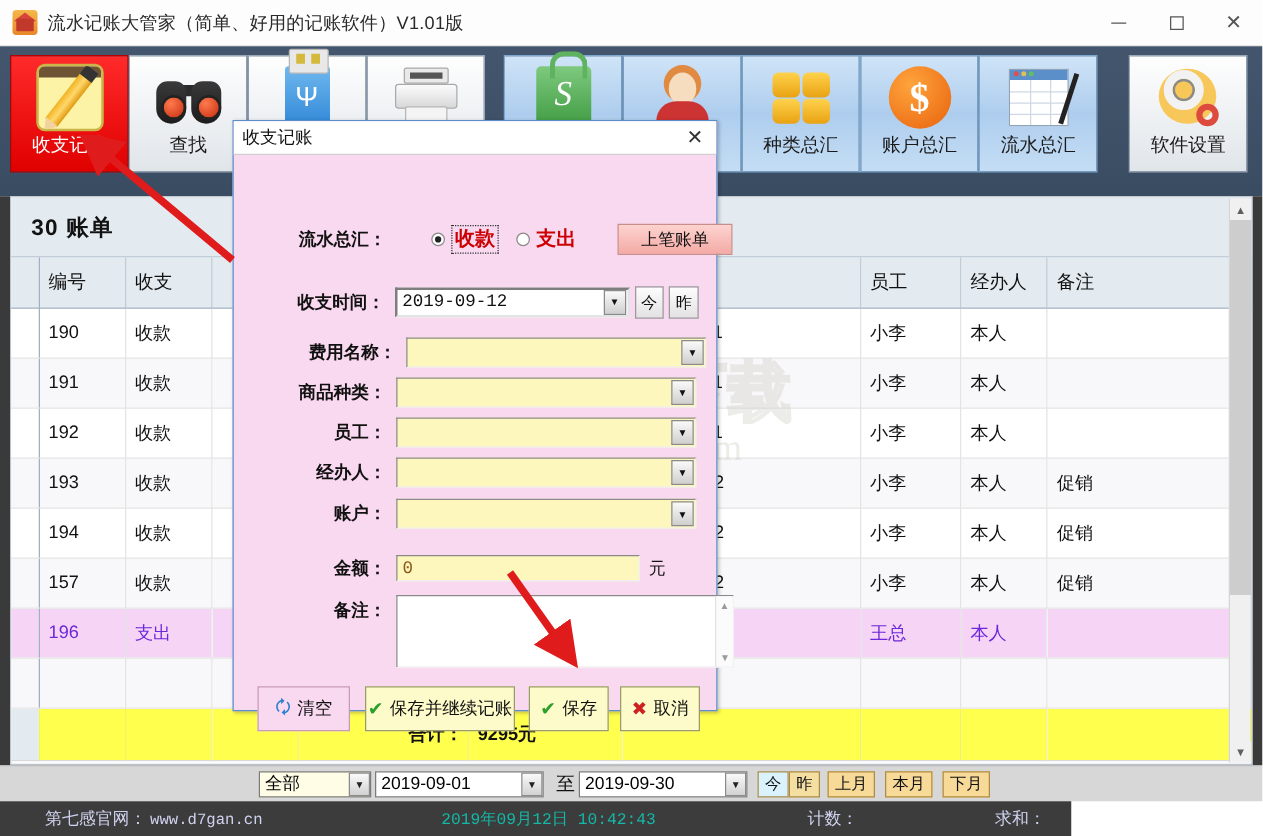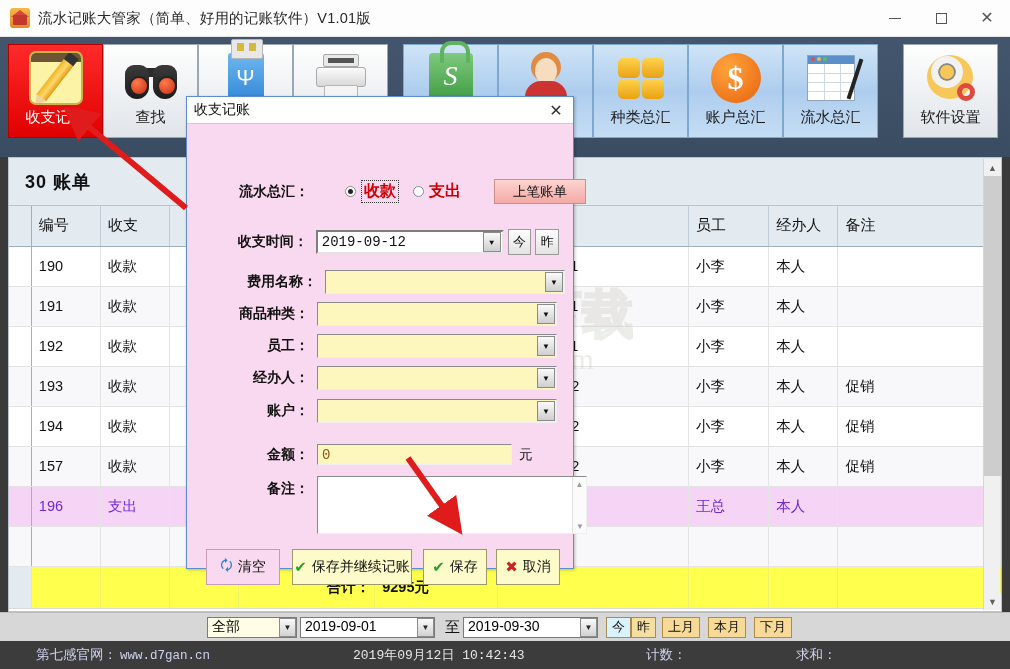--- a/index.html
+++ b/index.html
@@ -182,27 +182,27 @@
   .f-btn{
     height:21px;min-width:22px;padding:0 5px;display:flex;align-items:center;justify-content:center;
     font-size:13px;color:#111;border:1px solid #a98b4a;
   }
   .f-btn.today{ background:#d9f2fb; }
   .f-btn.yest{ background:#f5dfa0; }
   .f-btn.mon{ background:#f7d998; border:1px solid #b08b42; }
 
   
   #statusbar{
-    position:absolute; left:0; top:641px; width:1010px; height:28px;
+    position:absolute; left:0; top:641px; width:857px; height:28px;
     background:#3c3c3c; color:#b9bcdd; display:flex; align-items:center;text-align:right;
   }
   .sb-cn{ font-size:13.5px; color:#cfd2ee; }
   .sb-mono{ font-family:"Liberation Mono","DejaVu Sans Mono",monospace; font-size:12.5px; color:#cfd2ee;}
   #sb-site{ position:absolute; left:36px; display:flex; align-items:baseline; gap:3px;}
-  #sb-time{ position:absolute; left:353px; font-family:"Liberation Mono","DejaVu Sans Mono",monospace; font-size:13px; color:#e5e5e5;}
+  #sb-time{ position:absolute; left:353px; font-family:"Liberation Mono","DejaVu Sans Mono",monospace; font-size:13px; color:#14b8a6;}
   #sb-count{ position:absolute; left:646px; font-size:13.5px;}
   #sb-sum{ position:absolute; left:796px; font-size:13.5px;}
 
   
   #watermark{
     position:absolute; left:392px; top:288px; width:300px; height:90px;
     pointer-events:none; opacity:.38; z-index:40;
   }
   #wm-lock{
     position:absolute; left:0; top:2px; width:78px; height:76px;

